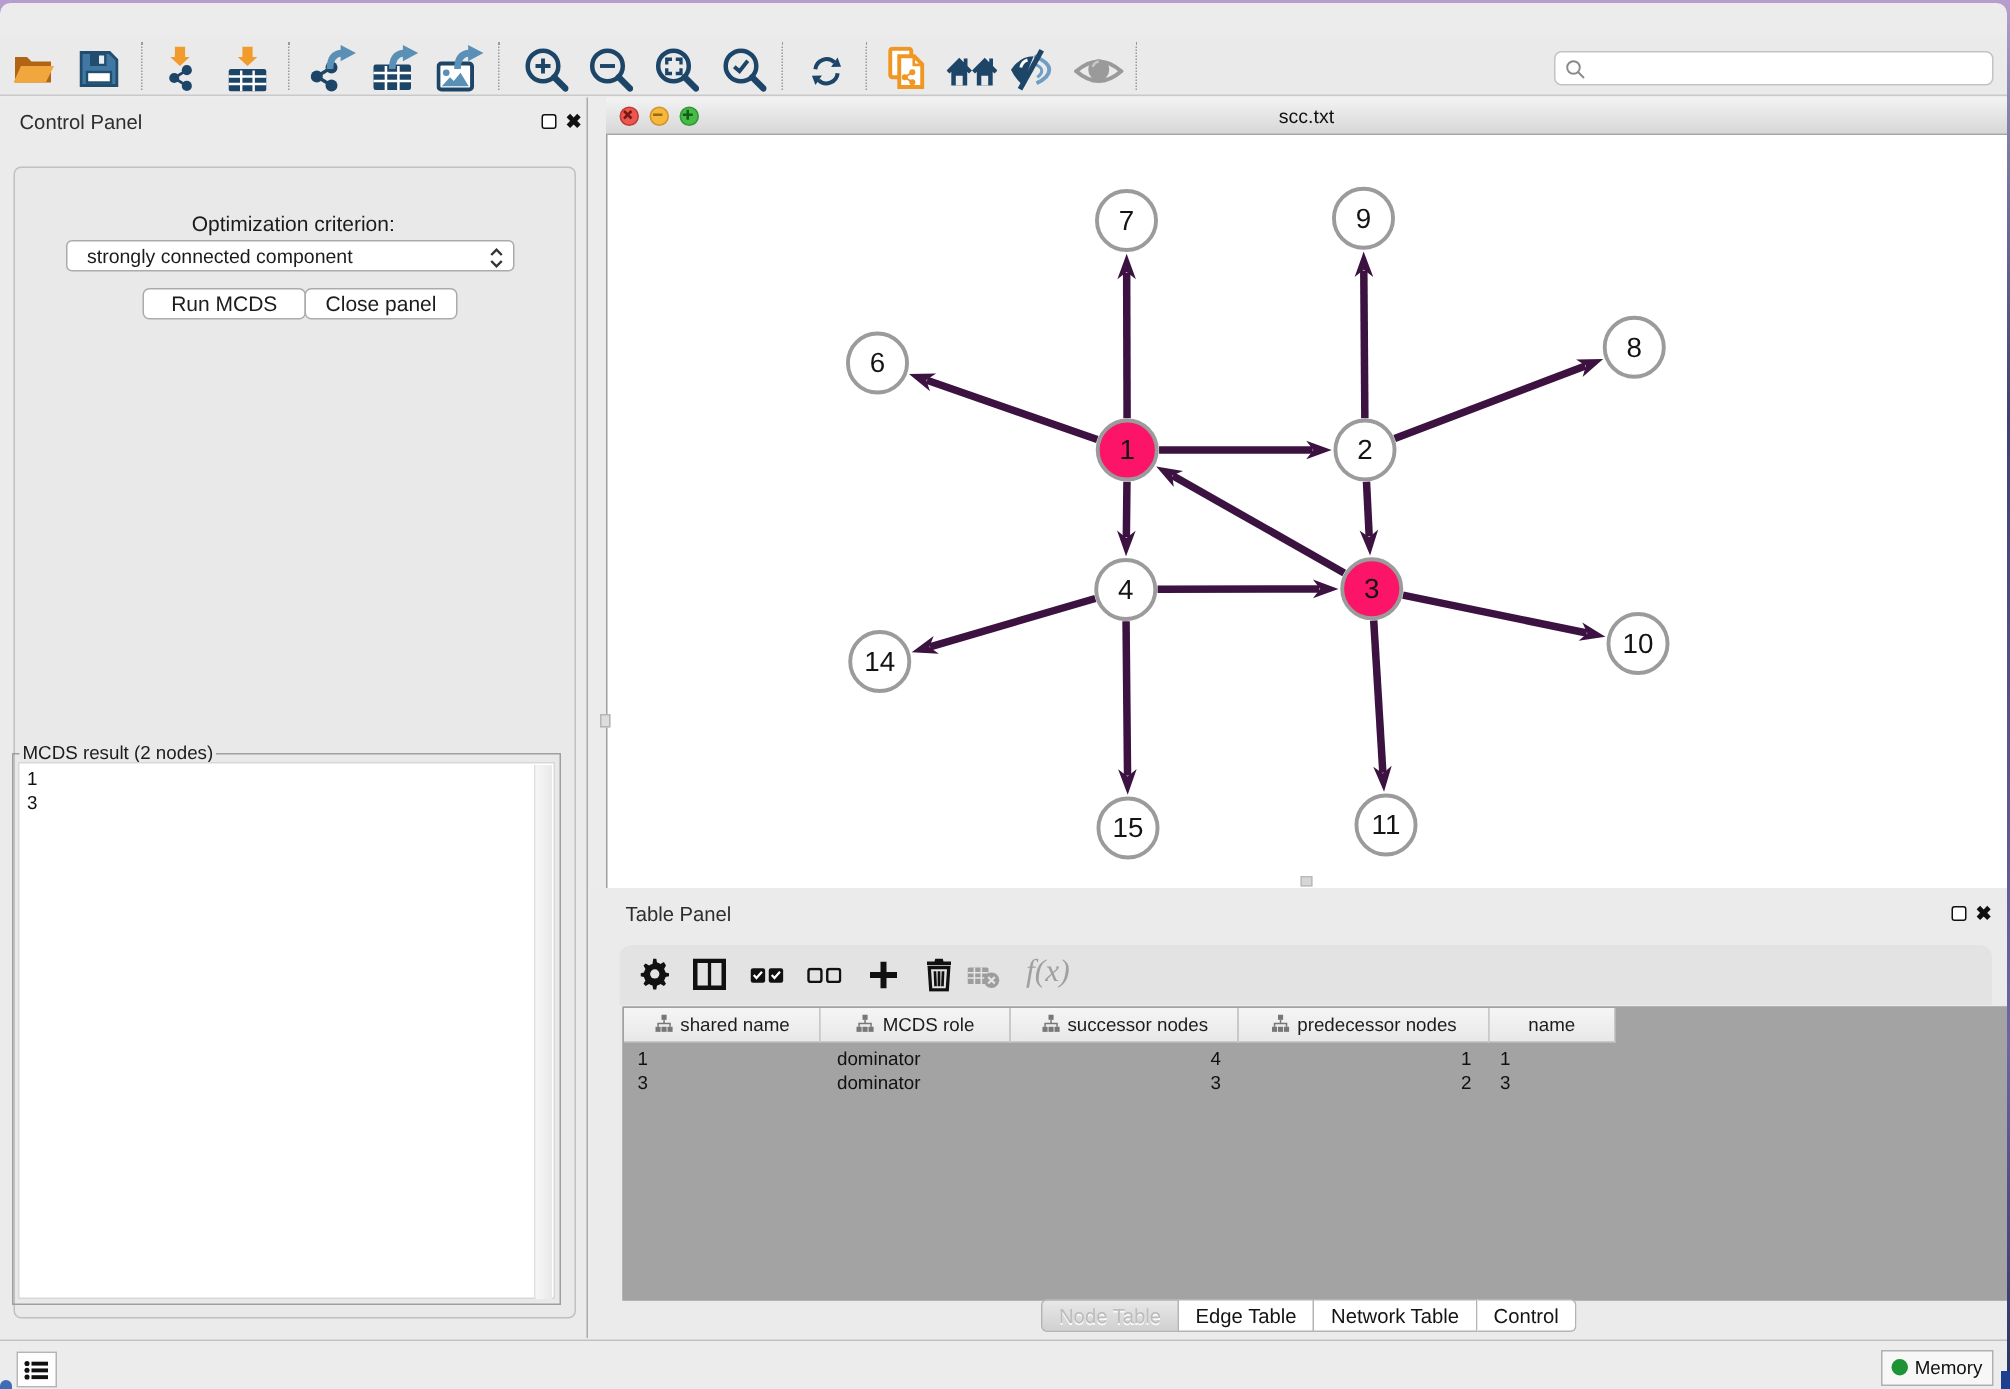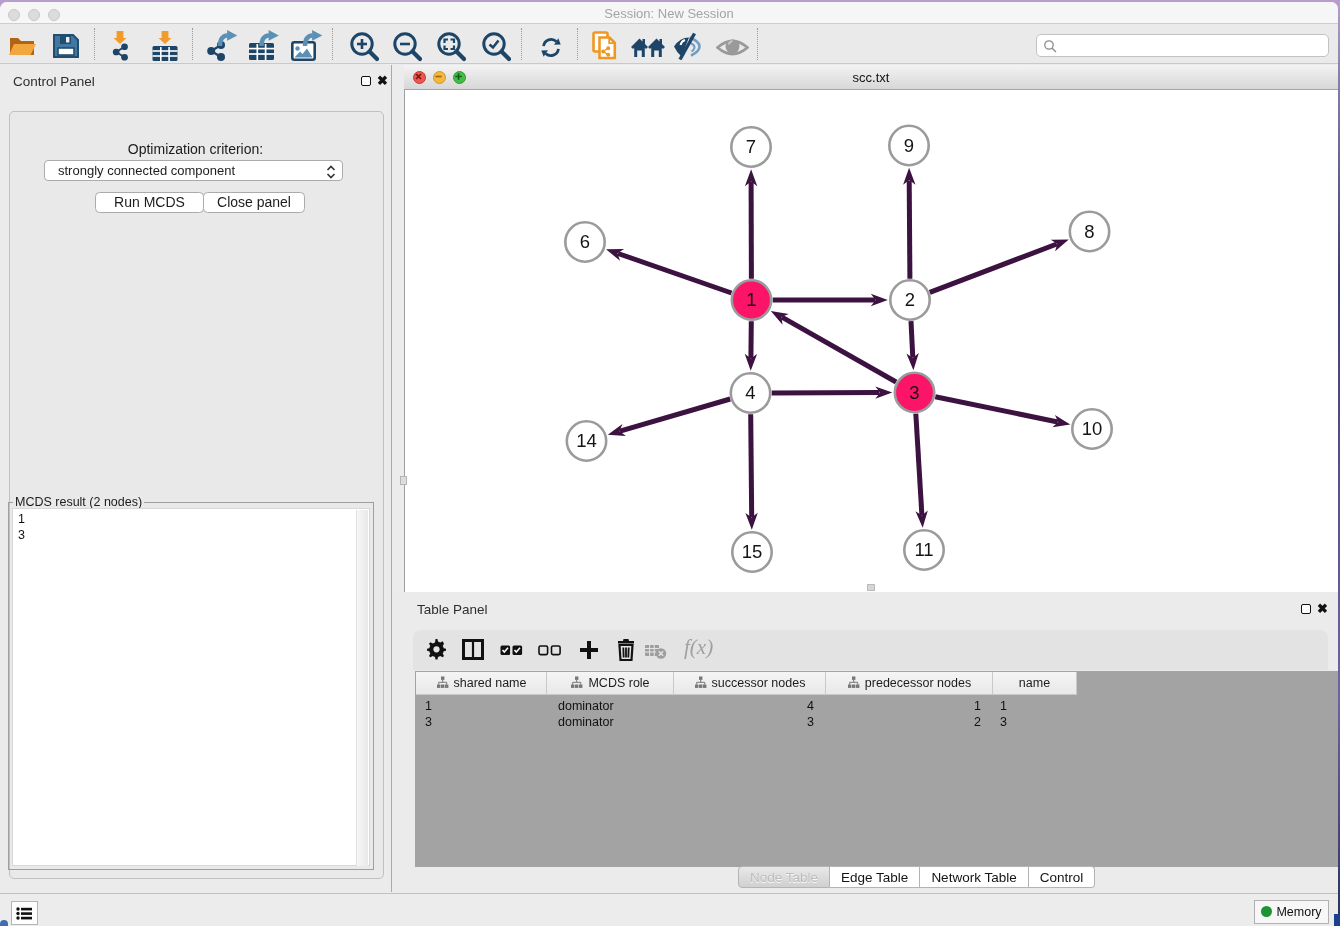--- a/index.html
+++ b/index.html
@@ -49,26 +49,20 @@
 
 #statusbar { position:absolute; left:0; top:891px; width:1338px; height:35px; background:#ececec; border-top:1px solid #c2c2c2; }
 #listbtn { position:absolute; left:11px; top:7px; width:27px; height:24px; background:#fdfdfd; border:1px solid #b5b5b5; }
 #membtn { position:absolute; right:9px; top:6px; width:75px; height:24px; background:#f7f7f7; border:1px solid #b0b0b0; font-size:12.5px; color:#111; text-align:center; line-height:22px; }
 #membtn i { display:inline-block; width:11px; height:11px; border-radius:50%; background:#1d9336; margin-right:4px; vertical-align:-1px; }
 #canvas svg polygon { stroke:none; }
 </style>
 </head>
 <body>
 <div id="win">
-  <div id="titlebar">
-    <div class="tl" style="left:8px;"></div>
-    <div class="tl" style="left:28px;"></div>
-    <div class="tl" style="left:48px;"></div>
-    <div id="wtitle">Session: New Session</div>
-  </div>
   <div id="toolbar">
     <svg class="ticon" style="left:8px;top:9px;" width="28" height="24" viewBox="0 0 28 24">
         <path d="M2 5 L10 5 L13 8 L26 8 L26 22 L2 22 Z" fill="#b06414"></path>
 <path d="M1 22 L6 11 L28 11 L22.5 22 Z" fill="#f2a63e"></path>
       </svg>
 <svg class="ticon" style="left:53px;top:10px;" width="26" height="24" viewBox="0 0 26 24">
         <path d="M1 1 L20 1 L25 6 L25 23 L1 23 Z" fill="#4178a3" stroke="#214d6e" stroke-width="2"></path>
 <rect x="7" y="2" width="11" height="8" fill="#214d6e"></rect>
         <rect x="13" y="3" width="3.4" height="5.5" fill="#e8eef2"></rect>
 <rect x="5" y="14" width="16" height="7" fill="#fff" stroke="#214d6e" stroke-width="1.6"></rect>
@@ -401,21 +395,21 @@
 <div class="tcell" style="left:142px;top:26px;">dominator</div>
 <div class="tcell" style="left:258px;width:140px;top:26px;text-align:right;">4</div>
 <div class="tcell" style="left:410px;width:155px;top:26px;text-align:right;">1</div>
 <div class="tcell" style="left:584px;top:26px;">1</div>
 <div class="tcell" style="left:9px;top:42px;">3</div>
 <div class="tcell" style="left:142px;top:42px;">dominator</div>
 <div class="tcell" style="left:258px;width:140px;top:42px;text-align:right;">3</div>
 <div class="tcell" style="left:410px;width:155px;top:42px;text-align:right;">2</div>
 <div class="tcell" style="left:584px;top:42px;">3</div>
       </div>
-    <div class="tabrow" style="left:301px;top:274px;margin-left:44px;">
+    <div class="tabrow" style="left:301px;top:274px;">
       <div class="btab first" style="border-left:1px solid #b4b4b4;border-radius:4px 0 0 4px;background:linear-gradient(#e8e8e8,#d0d0d0);color:#bcbcbc;text-shadow:0 1px 0 #fafafa;">Node Table</div>
       <div class="btab">Edge Table</div>
       <div class="btab">Network Table</div>
       <div class="btab" style="border-radius:0 4px 4px 0;">Control</div>
     </div>
   </div>
   <div id="statusbar">
     <div id="listbtn"><svg width="17" height="15" viewBox="0 0 17 15" style="margin:4px 0 0 4px;">
           <g fill="#111">
             <circle cx="2" cy="3" r="1.7"></circle>

